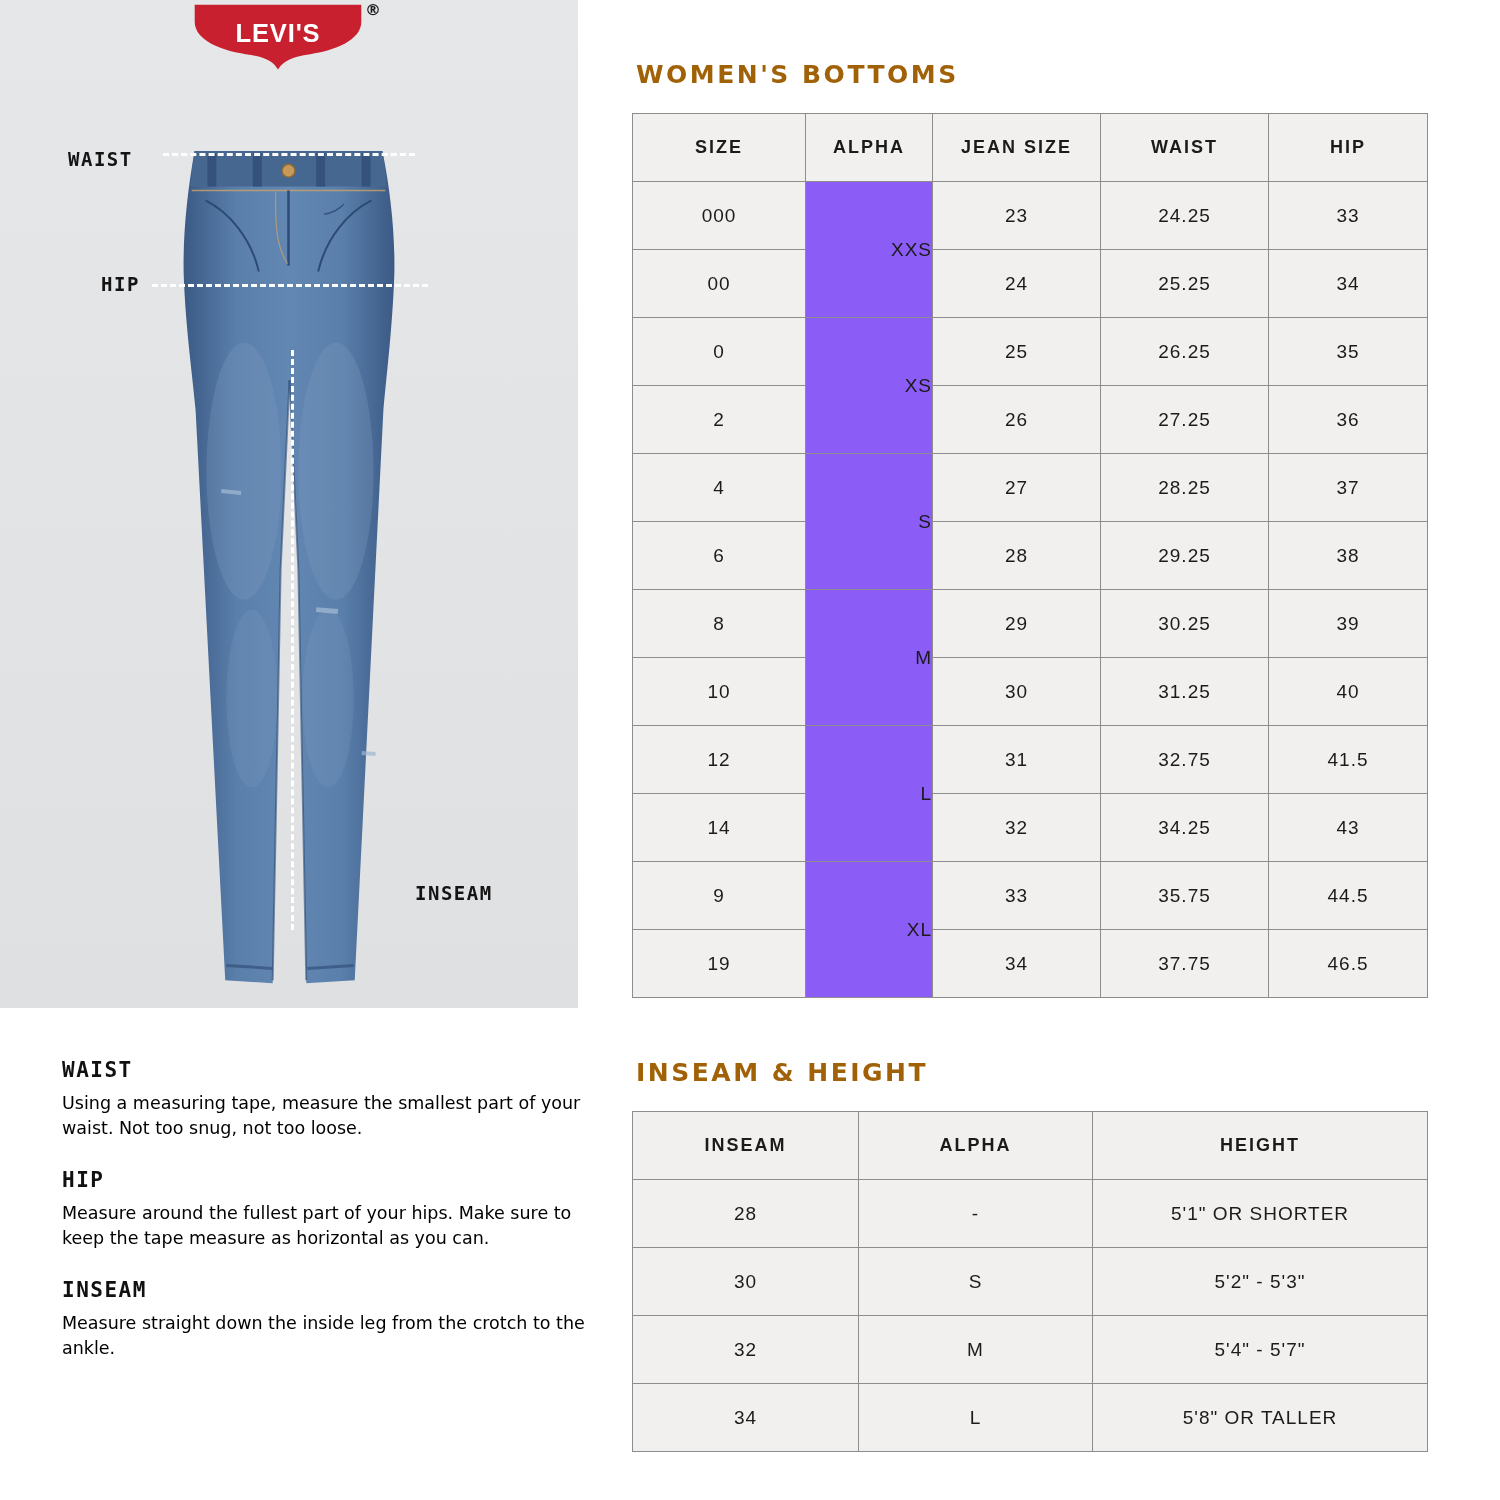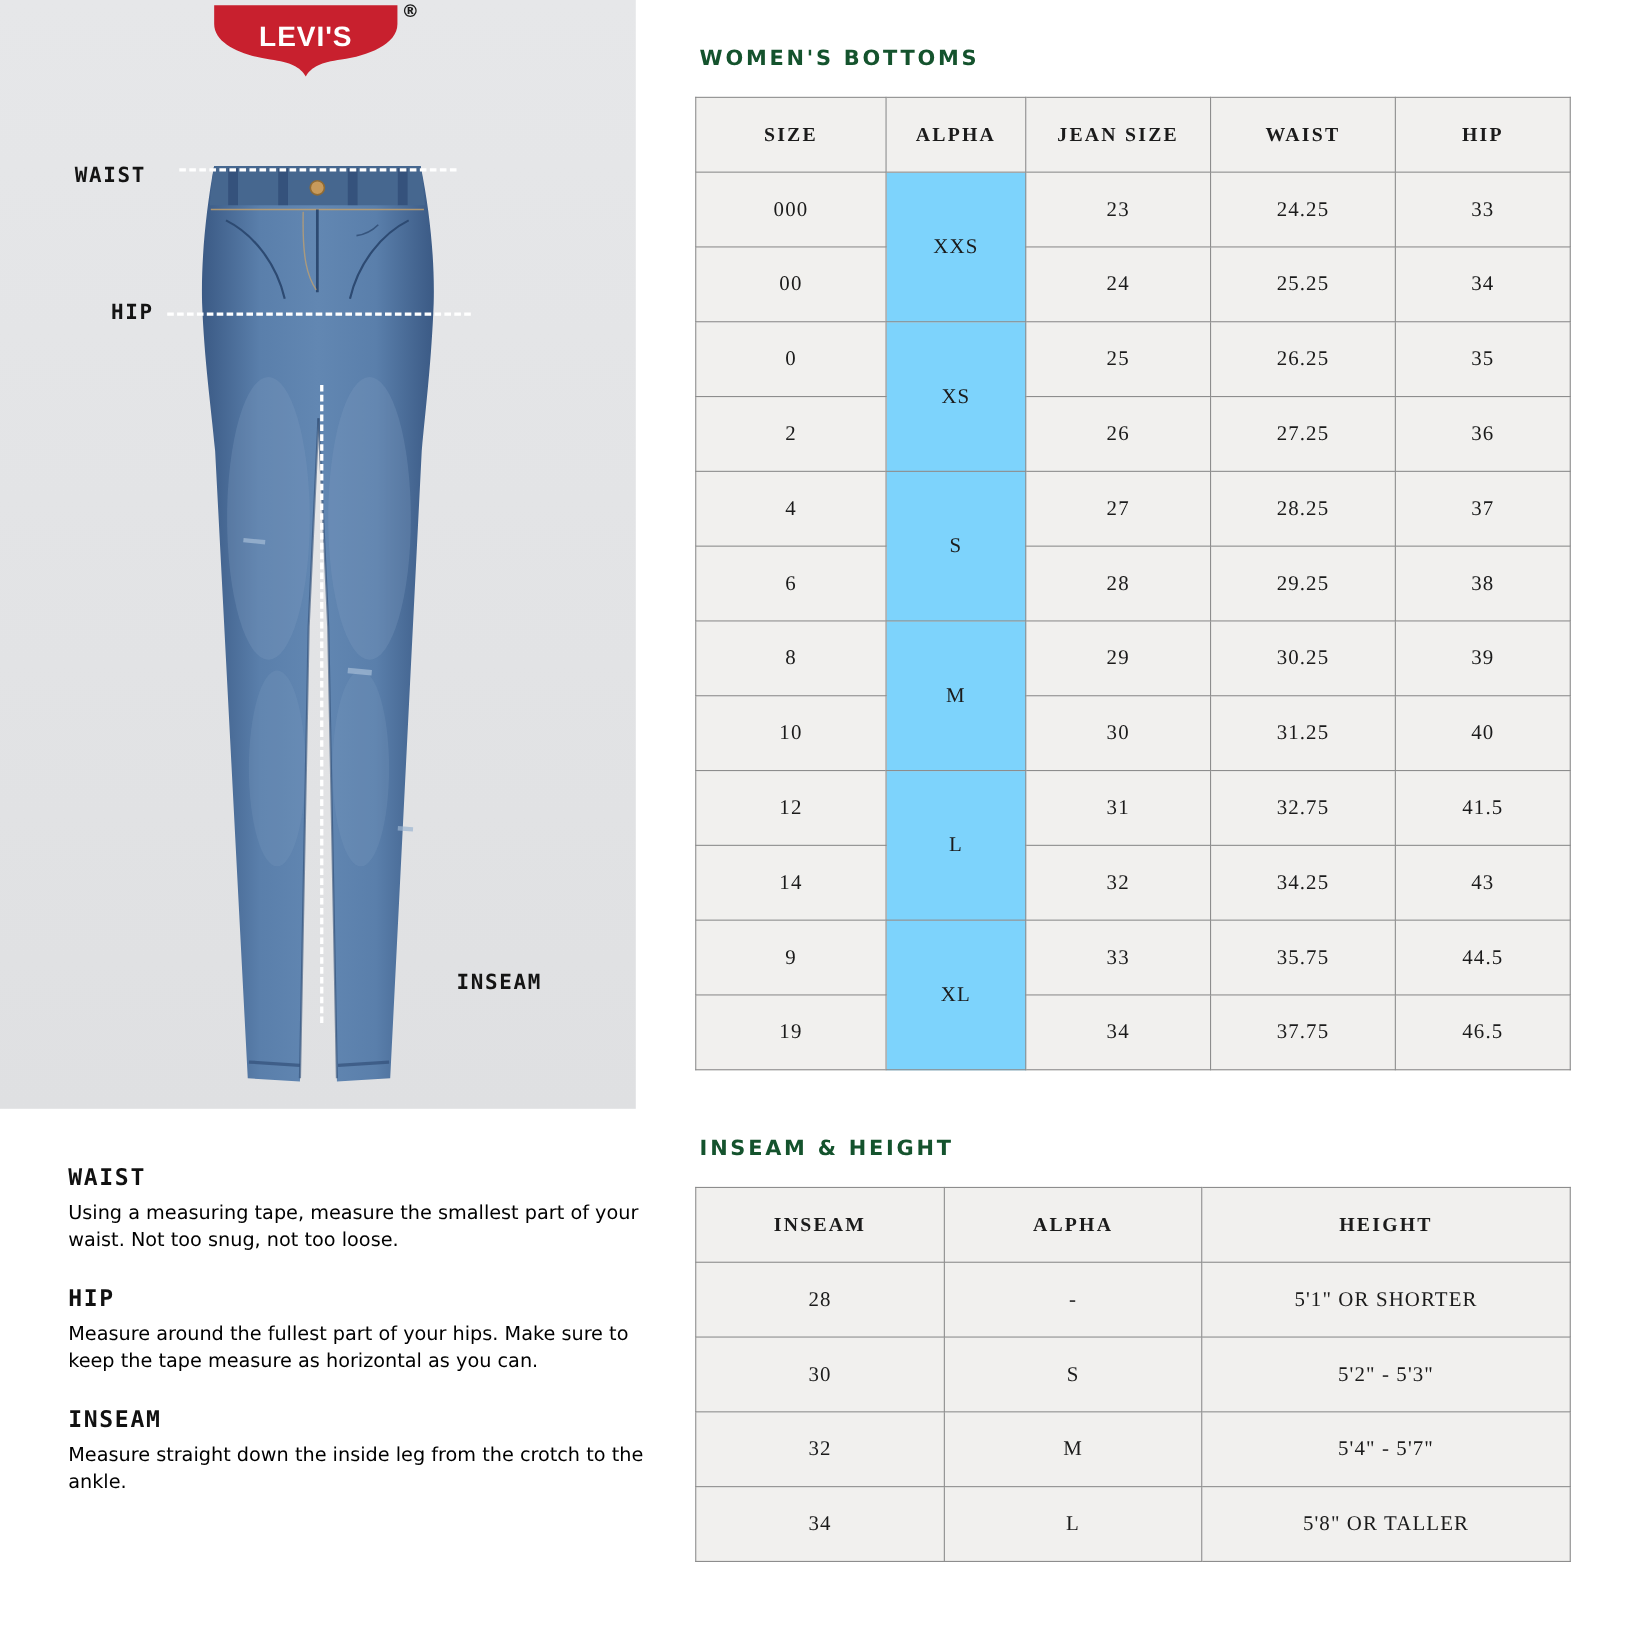--- a/index.html
+++ b/index.html
@@ -54,39 +54,39 @@
     font-weight: bold; font-size: 21px; letter-spacing: 1.5px; color: #111111;
   }
   .guide-body {
     margin: 0; font-size: 17.5px; line-height: 1.45; color: #000000;
     font-family: "DejaVu Sans", sans-serif;
   }
 
   
   .right-col { position: absolute; left: 632px; top: 42px; width: 795px; }
   .table-title {
-    margin: 0 0 24px 4px;
+    margin: 18px 0 24px 4px;
     font-family: "DejaVu Sans", sans-serif;
-    font-weight: bold; font-size: 19px; letter-spacing: 2.5px; color: #14532d;
+    font-weight: bold; font-size: 25px; letter-spacing: 2.5px; color: #a16207;
   }
   table.size-table {
     border-collapse: collapse; table-layout: fixed; width: 795px;
-    font-family: Liberation Serif, serif;
+    font-family: Liberation Sans, sans-serif;
   }
   table.size-table th, table.size-table td {
     border: 1px solid #8d8d8d;
     height: 67px;
     text-align: center; vertical-align: middle;
     background: #f1f0ee;
     font-size: 19px; letter-spacing: 1px; color: #1b1b1b;
     font-weight: normal;
     padding: 0;
   }
   table.size-table th { font-weight: bold; font-size: 18px; letter-spacing: 2px; }
-  table.size-table td.alpha-cell { background: #7dd3fc; }
+  table.size-table td.alpha-cell { background: #8b5cf6; text-align: right; }
   .bottoms-cols .c-size  { width: 173px; }
   .bottoms-cols .c-alpha { width: 127px; }
   .bottoms-cols .c-jean  { width: 168px; }
   .bottoms-cols .c-waist { width: 168px; }
   .bottoms-cols .c-hip   { width: 159px; }
 
   .inseam-block { margin-top: 60px; }
   .inseam-cols .c-inseam { width: 226px; }
   .inseam-cols .c-alpha2 { width: 234px; }
   .inseam-cols .c-height { width: 335px; }

